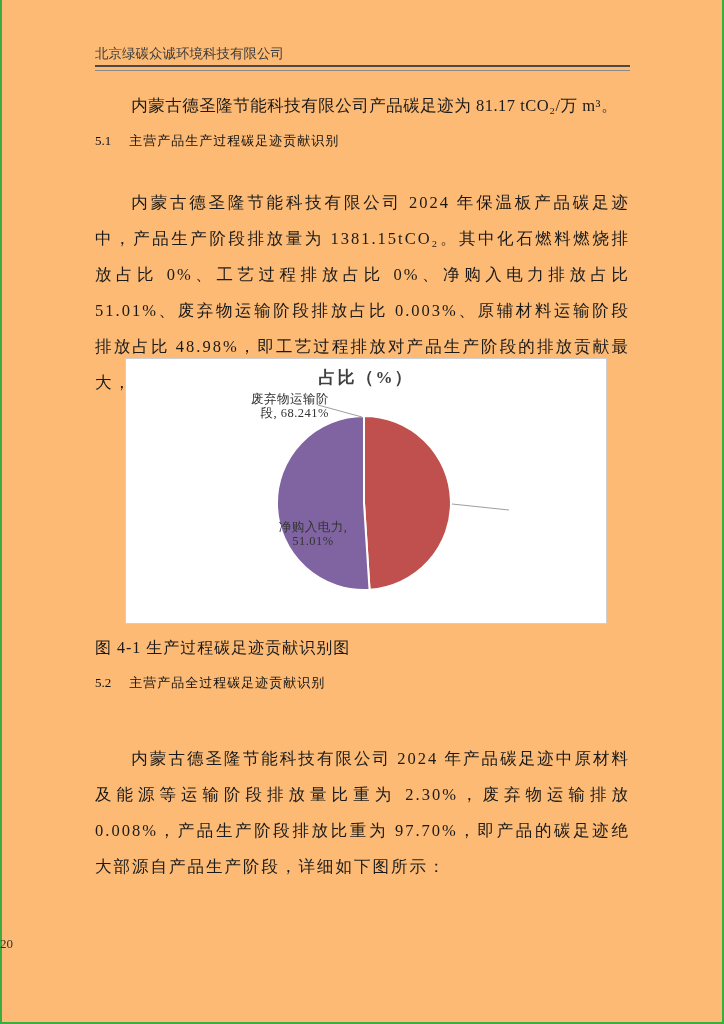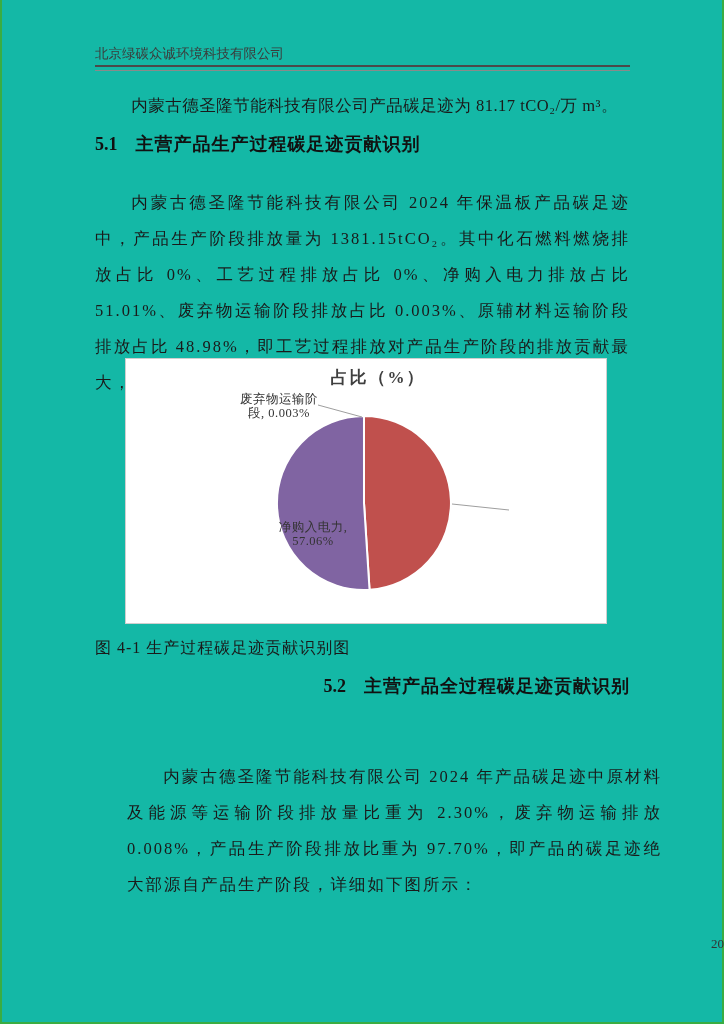--- a/index.html
+++ b/index.html
@@ -1,19 +1,19 @@
 <!DOCTYPE html>
 <html><head>
 <meta charset="utf-8">
 <style>
   html,body{margin:0;padding:0;background:#ffffff;}
   .page{
     position:relative;
     width:724px;height:1024px;
-    background:#14b8a6;
+    background:#fdba74;
     font-family:"Liberation Serif","DejaVu Serif",serif;
     color:#1a1a1a;
     overflow:hidden;
   }
   .edge{position:absolute;background:#3aad42;}
   .edge.left{left:0;top:0;bottom:0;width:2px;}
   .edge.right{right:0;top:0;bottom:0;width:2px;}
   .edge.bottom{left:0;right:0;bottom:0;height:2px;}
 
   .header{
@@ -29,57 +29,57 @@
 
   .para{
     position:absolute;left:95px;width:535px;
     font-size:16.5px;line-height:36px;
     text-align:justify;text-indent:2.2em;
     letter-spacing:2px;
   }
   .para.single{line-height:30px;letter-spacing:0.5px;}
   #intro{top:74px;}
   #body51{top:168px;}
-  #body52{top:742px;margin-left:32px;}
+  #body52{top:724px;}
 
   .heading{
     position:absolute;left:95px;width:535px;
-    font-size:18px;font-weight:700;color:#111;
+    font-size:13px;font-weight:400;color:#111;
     letter-spacing:1px;
   }
   #h51{top:132px;}
-  #h52{top:674px;text-align:right;}
+  #h52{top:674px;}
   .heading .num{margin-right:18px;letter-spacing:0;}
 
   .figure{
     position:absolute;left:125px;top:358px;width:480px;height:264px;
     border:1px solid #cfcfcf;background:#fff;
   }
   .chart-title{
-    position:absolute;left:12px;top:7px;width:100%;
+    position:absolute;left:0;top:7px;width:100%;
     text-align:center;font-size:17px;font-weight:700;color:#3f3f3f;
     letter-spacing:2px;
   }
   .pie-svg{position:absolute;left:0;top:0;width:480px;height:264px;}
   .pie-label{
     position:absolute;font-size:12.5px;line-height:14px;color:#333;
     text-align:center;letter-spacing:0.5px;white-space:nowrap;
   }
-  #lbl-waste{left:103px;top:33px;width:100px;}
+  #lbl-waste{left:103px;top:33px;width:100px;text-align:right;}
   #lbl-elec{left:137px;top:161px;width:100px;}
   #lbl-raw{left:372px;top:141px;width:108px;}
   #lbl-fossil{left:188px;top:238px;width:120px;}
 
   .caption{
     position:absolute;left:95px;top:638px;width:535px;
     font-size:16px;color:#1a1a1a;letter-spacing:1px;
   }
   .page-number{
     position:absolute;left:0;top:936px;width:724px;
-    text-align:right;font-size:13px;color:#333;
+    text-align:left;font-size:13px;color:#333;
   }
 </style>
 </head>
 <body>
 
 <div class="page">
 
   <div class="edge left"></div>
   <div class="edge right"></div>
   <div class="edge bottom"></div>
@@ -102,25 +102,25 @@
       <g id="pie-slices">
           <path d="M 238 144 L 238.00 57.00 A 87 87 0 0 1 243.55 230.82 Z" fill="#C0504D" stroke="#ffffff" stroke-width="2" stroke-linejoin="round"></path>
           <path d="M 238 144 L 243.55 230.82 A 87 87 0 1 1 237.98 57.00 Z" fill="#8064A2" stroke="#ffffff" stroke-width="2" stroke-linejoin="round"></path>
         </g>
       <line x1="192" y1="46" x2="236" y2="58" stroke="#9e9e9e" stroke-width="1"></line>
       <line x1="326" y1="145" x2="383" y2="151" stroke="#9e9e9e" stroke-width="1"></line>
     </svg>
     <div class="chart-title">占比（%）</div>
     <div class="pie-label" id="lbl-waste">
       <div>废弃物运输阶</div>
-      <div>段, 0.003%</div>
+      <div>段, 68.241%</div>
     </div>
     <div class="pie-label" id="lbl-elec">
       <div>净购入电力,</div>
-      <div>57.06%</div>
+      <div>51.01%</div>
     </div>
   </div>
 
   <div class="caption">图 4-1 生产过程碳足迹贡献识别图</div>
 
   <div class="heading" id="h52">
     <span class="num">5.2</span><span>主营产品全过程碳足迹贡献识别</span>
   </div>
 
   <p class="para" id="body52">内蒙古德圣隆节能科技有限公司 2024 年产品碳足迹中原材料及能源等运输阶段排放量比重为 2.30%，废弃物运输排放 0.008%，产品生产阶段排放比重为 97.70%，即产品的碳足迹绝大部源自产品生产阶段，详细如下图所示：</p>

